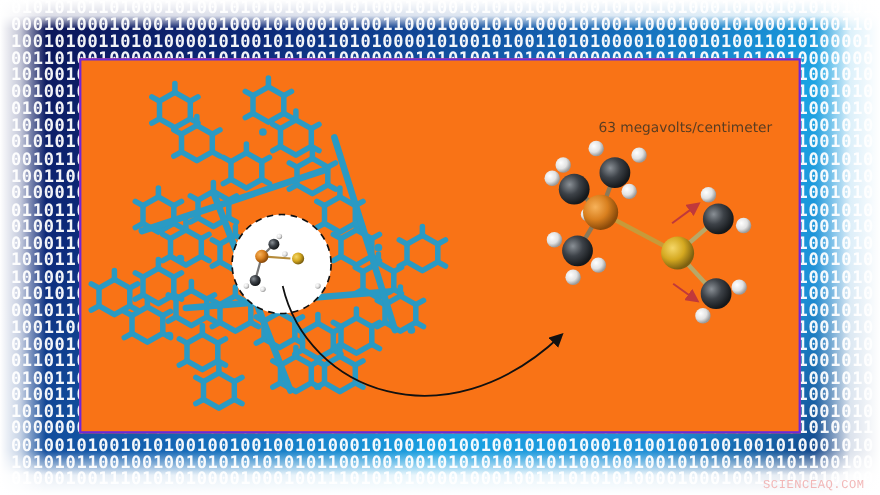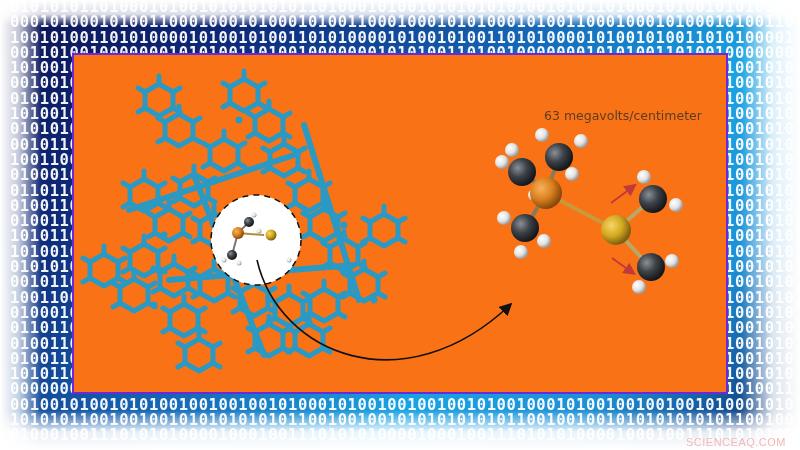--- a/index.html
+++ b/index.html
@@ -35,21 +35,21 @@
   .panel svg { position: absolute; left: 0; top: 0; }
 
   .label {
     position: absolute; font-family: "DejaVu Sans", sans-serif; font-size: 12.5px;
     color: #5a3d22; white-space: nowrap;
   }
   .label-63 { left: 470px; top: 53px; }
   .label-188 { left: 363px; top: 222px; }
 
   .watermark {
-    position: absolute; right: 14px; bottom: 2px; font-family: Liberation Sans, sans-serif;
+    position: absolute; right: 14px; bottom: 2px; font-family: Liberation Mono, monospace;
     font-size: 11px; color: #f2b7b7; letter-spacing: 0.5px;
   }
 </style>
 </head>
 <body>
 
 <div class="frame">
   <div class="binary" id="binary"> 0101010110100010100101010101011010001010010101010101001010110100010100101010101
  0001010001010011000100010100010100110001000101010001010011000100010100010100110
  1001010011010100001010010100110101000010100101001101010000101001010011010100001

